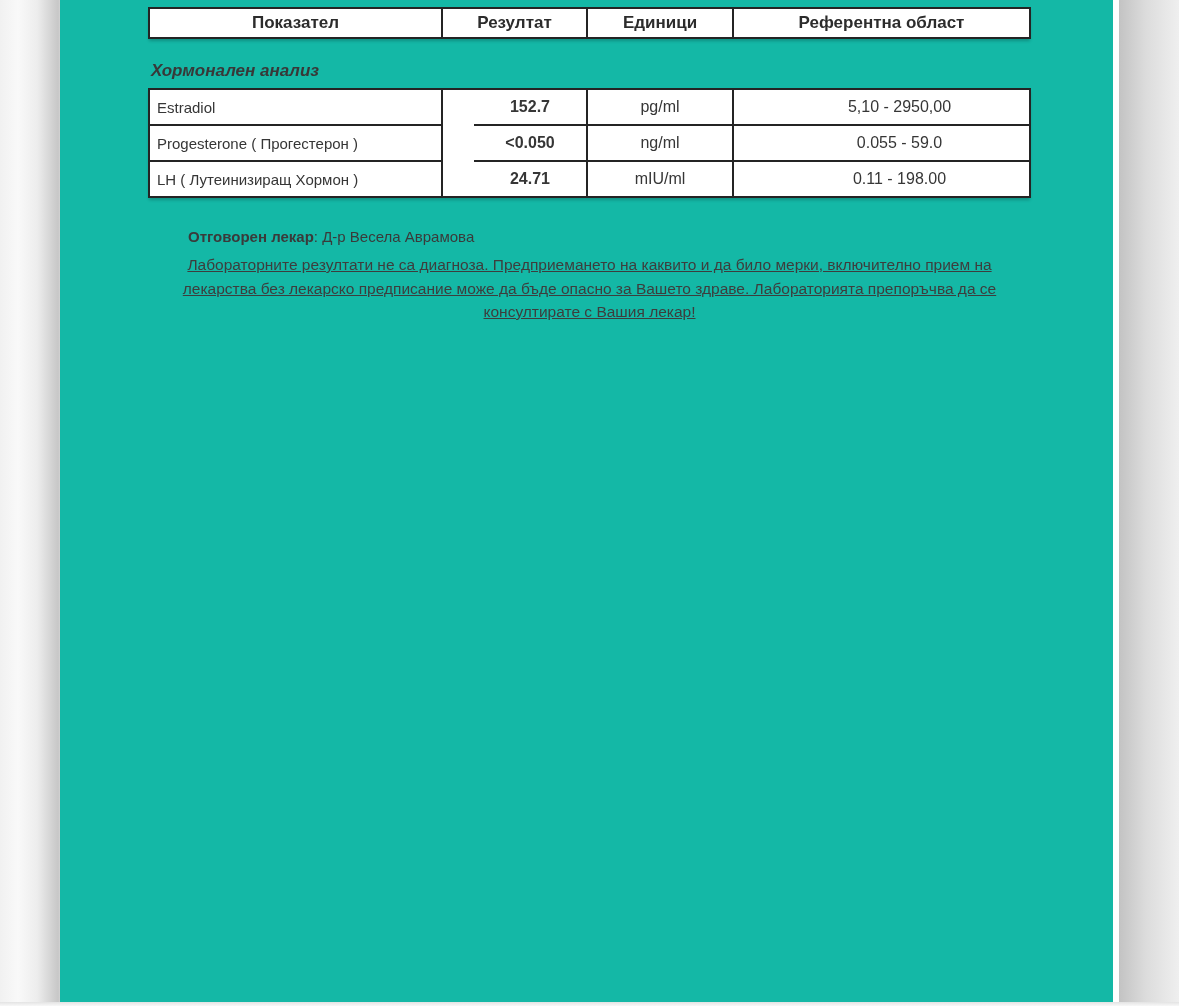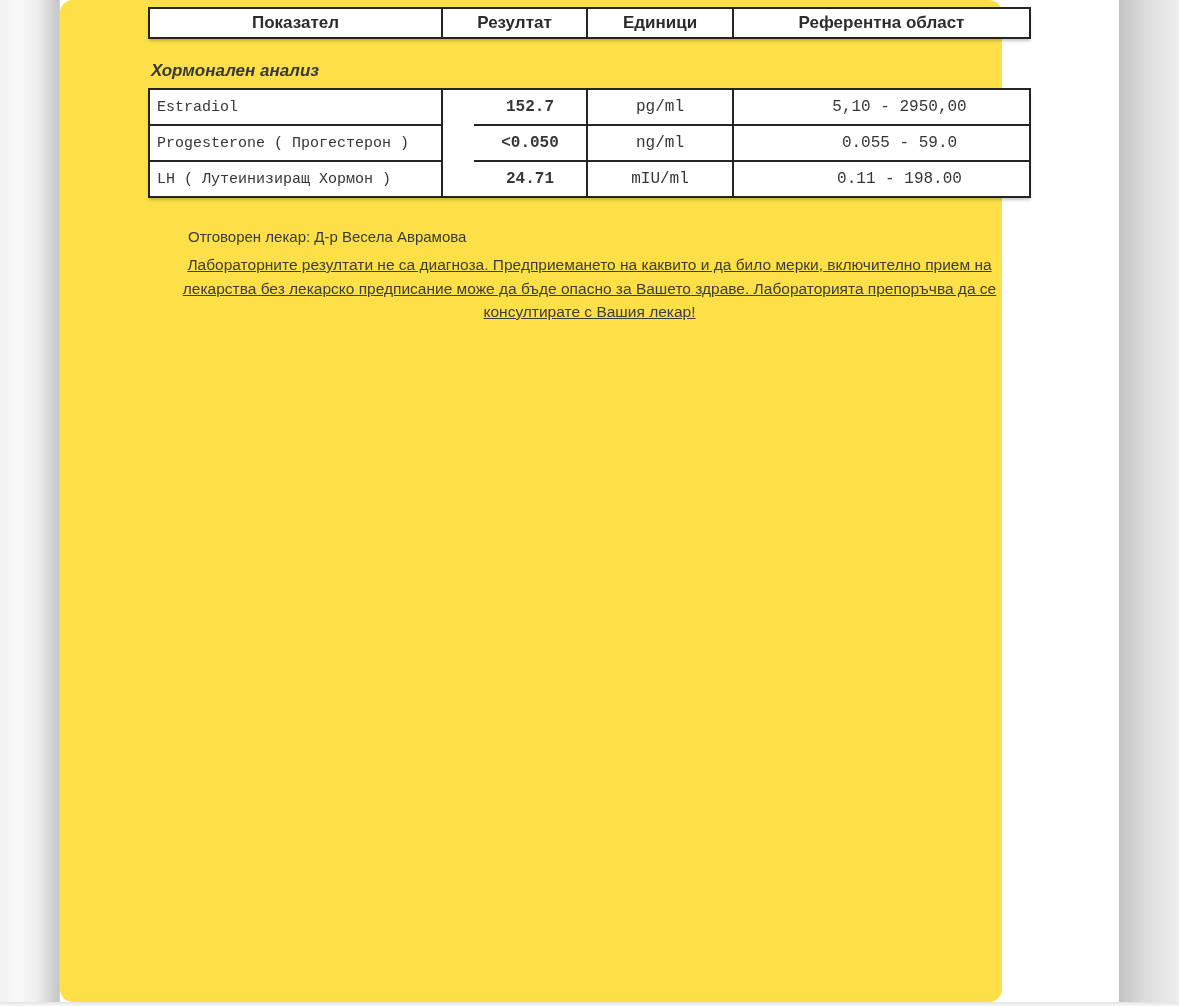--- a/index.html
+++ b/index.html
@@ -21,23 +21,22 @@
   .shadow-right {
     position:absolute; left:1119px; top:0; width:60px; height:1002px;
     background:linear-gradient(to right,#c3c3c3 0%, #dcdcdc 45%, #efefef 100%);
   }
   .shadow-bottom {
     position:absolute; left:0; top:1002px; width:1179px; height:4px;
     background:linear-gradient(to bottom,#e3e3e3,#f8f8f8);
   }
 
   .page {
-    position:absolute; left:60px; top:0; width:942px; height:1002px;
-    background:#fde047;
-    border-radius:13px;
+    position:absolute; left:60px; top:0; width:1053px; height:1002px;
+    background:#14b8a6;
   }
 
   
   .header-table {
     position:absolute; left:88px; top:7px; width:879px;
     display:grid; grid-template-columns:293px 145px 146px 1fr;
     border:2px solid #242424; background:#fff;
     box-shadow:0 3px 3px -1px rgba(0,0,0,0.22);
   }
   .hcell {
@@ -52,38 +51,37 @@
     position:absolute; left:91px; top:61px;
     font-size:17px; font-weight:bold; font-style:italic; color:#383838;
   }
 
   
   .data-table {
     position:absolute; left:88px; top:88px; width:879px;
     display:grid; grid-template-columns:293px 145px 146px 1fr;
     border:2px solid #242424; background:#fff;
     box-shadow:0 3px 3px -1px rgba(0,0,0,0.22);
-    font-family:Liberation Mono, monospace;
   }
   .dcell {
     height:34px; border-right:2px solid #242424; border-bottom:2px solid #242424;
     display:flex; align-items:center; justify-content:center;
     font-size:16px; color:#363636;
   }
   .dcell:nth-child(4n) { border-right:none;padding-left:36px; }
   .dcell:nth-child(n+9) { border-bottom:none; }
   .dcell.name { justify-content:flex-start; padding-left:7px; font-size:15px; }
   .dcell.result { font-weight:bold;margin-left:31px; }
 
   
   .doctor-line {
     position:absolute; left:128px; top:228px;
     font-size:15px; color:#3a3a3a;
   }
-  .doctor-line .bold { font-weight:normal; }
+  .doctor-line .bold { font-weight:bold; }
 
   .disclaimer {
     position:absolute; left:88px; top:253px; width:883px;
     text-align:center; font-size:15.5px; line-height:23.5px; color:#3d3d3d;text-decoration:underline;
   }
 </style>
 </head>
 <body>
 
 <div class="screen">

